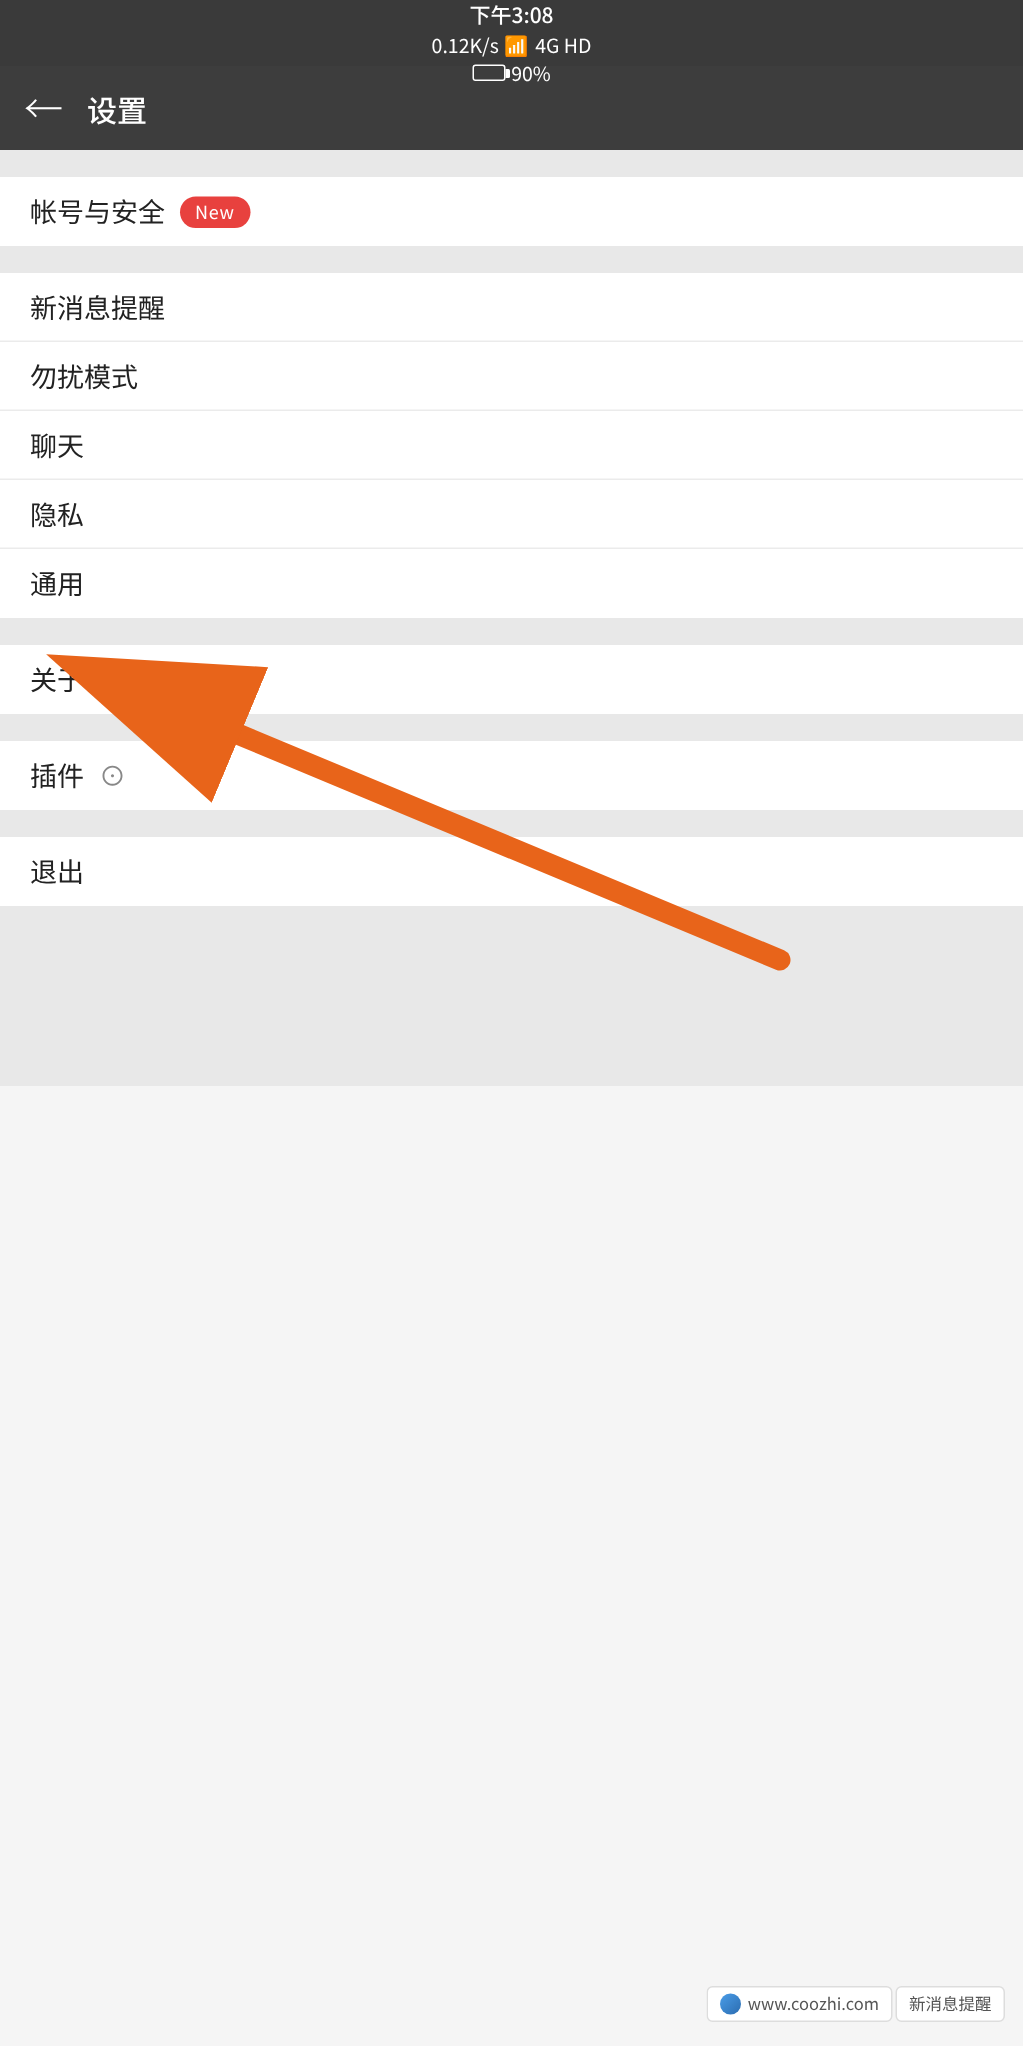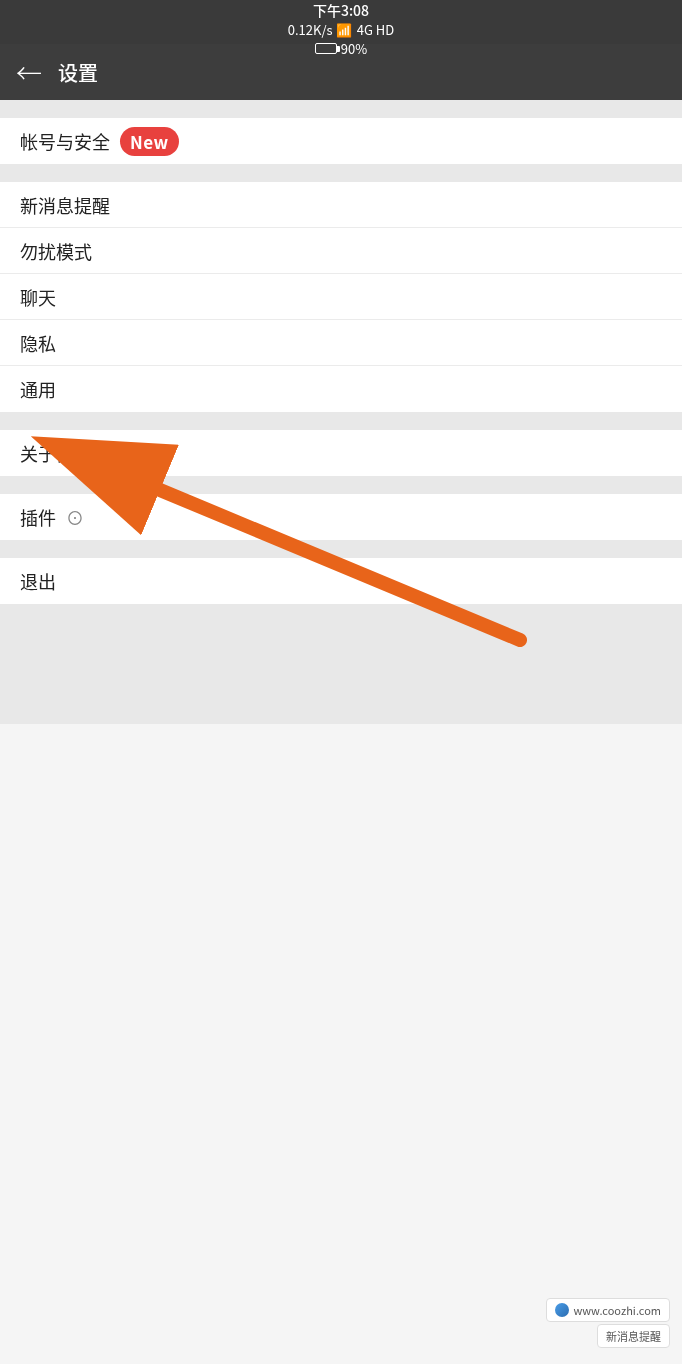--- a/index.html
+++ b/index.html
@@ -91,22 +91,22 @@
     .menu-item-label {
       font-size: 18px;
       color: #222;
       display: flex;
       align-items: center;
       gap: 10px;
     }
     .new-badge {
       background: #e8413e;
       color: #fff;
-      font-size: 17px;
-      font-weight: 700;
+      font-size: 12px;
+      font-weight: 400;
       padding: 2px 10px;
       border-radius: 20px;
       letter-spacing: 0.5px;
     }
     .plugin-icon {
       font-size: 18px;
       color: #888;
     }
 
     
@@ -118,21 +118,21 @@
       pointer-events: none;
       z-index: 100;
     }
 
     
     .watermark {
       position: fixed;
       bottom: 16px;
       right: 12px;
       display: flex;
-      flex-direction: column;
+      flex-direction: row;
       align-items: flex-end;
       gap: 2px;
     }
     .watermark-badge {
       background: #fff;
       border: 1px solid #ddd;
       border-radius: 4px;
       padding: 3px 8px;
       font-size: 11px;
       color: #555;

